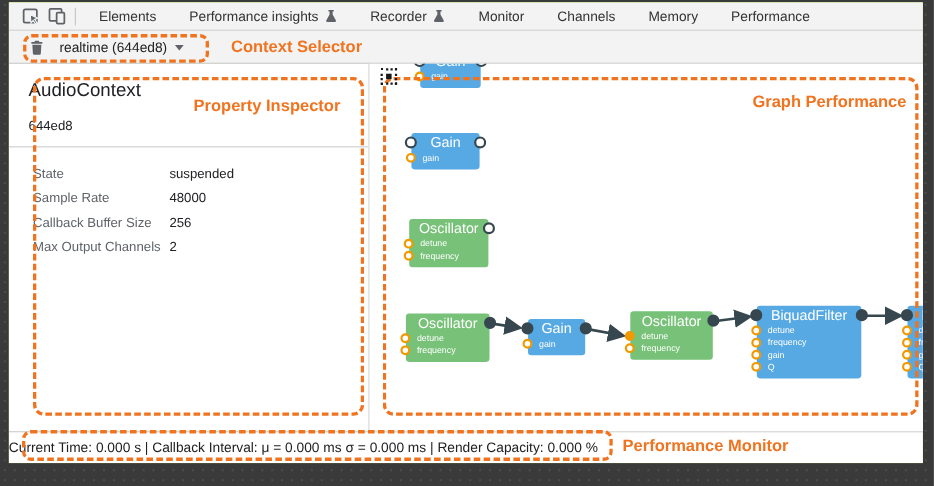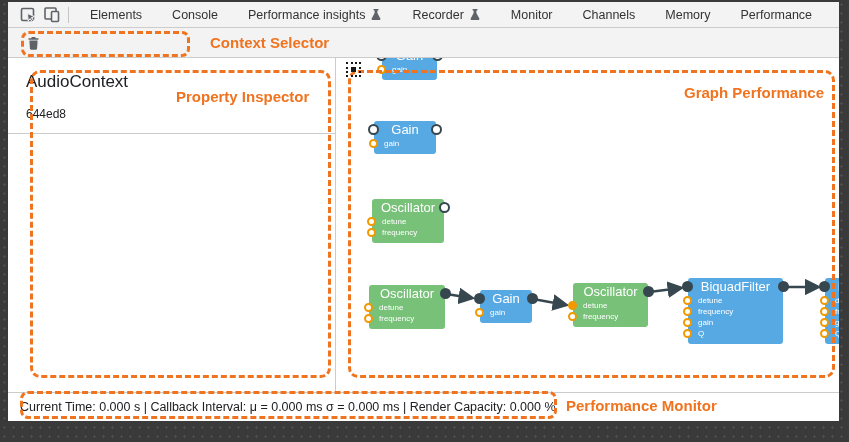--- a/index.html
+++ b/index.html
@@ -49,21 +49,21 @@
   .node{ position:absolute; border-radius:3px; color:#fff; }
   .node-title{ position:relative; height:18px; line-height:18px; text-align:center; font-size:13px; }
   .nport{ position:absolute; top:3px; width:11px; height:11px; border-radius:50%; }
   .nport.l{ left:-6px; } .nport.r{ right:-6px; }
   .node-params{ padding-bottom:4px; }
   .param{ position:relative; height:10px; line-height:10px; font-size:8px; padding-left:10px; margin-bottom:1px; }
   .pport{ position:absolute; left:-5px; top:0; width:9px; height:9px; border-radius:50%; }
   
   .statusbar{
     height:29px; border-top:1px solid #ccc; background:#fff;
-    display:flex; align-items:center; padding-left:12px; font-size:12.5px; color:#202124;
+    display:flex; align-items:center; padding-left:0; font-size:12.5px; color:#202124;
   }
   
   .ann-box{ position:absolute; border:3px dashed var(--accent); pointer-events:none; }
   .ann-label{ position:absolute; color:var(--accent); font-size:15px; font-weight:bold; pointer-events:none; }
   .marquee{ position:absolute; width:15px; height:15px; border:2px dotted #181818; }
   .marquee::after{ content:""; position:absolute; left:3px; top:3px; width:5px; height:5px; background:#181818; }
   svg .gi{ fill:#5f6368; } svg .go{ stroke:#5f6368; fill:none; }
 </style>
 </head>
 <body>
@@ -82,23 +82,20 @@
         <rect class="go" x="2" y="2" width="11" height="11" rx="1" stroke-width="1.6"></rect>
         <rect x="8.5" y="5.5" width="7" height="10" rx="1" fill="#f3f3f3" stroke="#5f6368" stroke-width="1.6"></rect>
       </svg>
     </div>
     <div class="tb-sep"></div>
     <div style="display:flex;align-items:center;height:26px;">
         <div class="tab">
           <span>Elements</span>
         </div>
         <div class="tab">
-          <span>Console</span>
-        </div>
-        <div class="tab">
           <span>Performance insights</span>
           <svg width="12" height="13" viewBox="0 0 12 13">
             <path d="M4.6 1.6h2.8v3.5l2.9 5.4a1.1 1.1 0 0 1-1 1.6H2.7a1.1 1.1 0 0 1-1-1.6l2.9-5.4z" fill="#5f6368"></path>
             <rect x="3.4" y="1" width="5.2" height="1.4" rx="0.7" fill="#5f6368"></rect>
           </svg>
         </div>
         <div class="tab">
           <span>Recorder</span>
           <svg width="12" height="13" viewBox="0 0 12 13">
             <path d="M4.6 1.6h2.8v3.5l2.9 5.4a1.1 1.1 0 0 1-1 1.6H2.7a1.1 1.1 0 0 1-1-1.6l2.9-5.4z" fill="#5f6368"></path>
@@ -121,27 +118,49 @@
       </div>
   </div>
 
   <div class="ctxrow">
     <div class="trashbtn">
       <svg width="13" height="14" viewBox="0 0 13 14">
         <path class="gi" d="M4.8 1h3.4l.6 1.2h2.7v1.5H1.5V2.2h2.7z"></path>
         <path class="gi" d="M2.4 4.6h8.2l-.5 8a1.2 1.2 0 0 1-1.2 1.1H4.1a1.2 1.2 0 0 1-1.2-1.1z"></path>
       </svg>
     </div>
+    <div class="ctxsel">
+      <span>realtime (644ed8)</span>
+      <span class="caret"></span>
+    </div>
   </div>
 
   <div class="content">
     <div class="leftpane">
       <div class="insp-title">AudioContext</div>
       <div class="insp-id">644ed8</div>
       <hr class="insp-hr">
+      <div class="proptable">
+          <div class="proprow">
+            <span class="plabel">State</span>
+            <span class="pvalue">suspended</span>
+          </div>
+          <div class="proprow">
+            <span class="plabel">Sample Rate</span>
+            <span class="pvalue">48000</span>
+          </div>
+          <div class="proprow">
+            <span class="plabel">Callback Buffer Size</span>
+            <span class="pvalue">256</span>
+          </div>
+          <div class="proprow">
+            <span class="plabel">Max Output Channels</span>
+            <span class="pvalue">2</span>
+          </div>
+        </div>
     </div>
     <div class="graphpane">
       <svg class="edges-svg">
         <defs>
           <marker id="arrow" viewBox="0 0 10 10" refX="8" refY="5" markerWidth="7" markerHeight="7" orient="auto-start-reverse">
             <path d="M0 0 L10 5 L0 10 z" fill="#37474f"></path>
           </marker>
         </defs>
       <line x1="110" y1="236" x2="136" y2="240" stroke="#37474f" stroke-width="2.4" marker-end="url(#arrow)"></line>
           <line x1="197" y1="241" x2="230" y2="247" stroke="#37474f" stroke-width="2.4" marker-end="url(#arrow)"></line>

